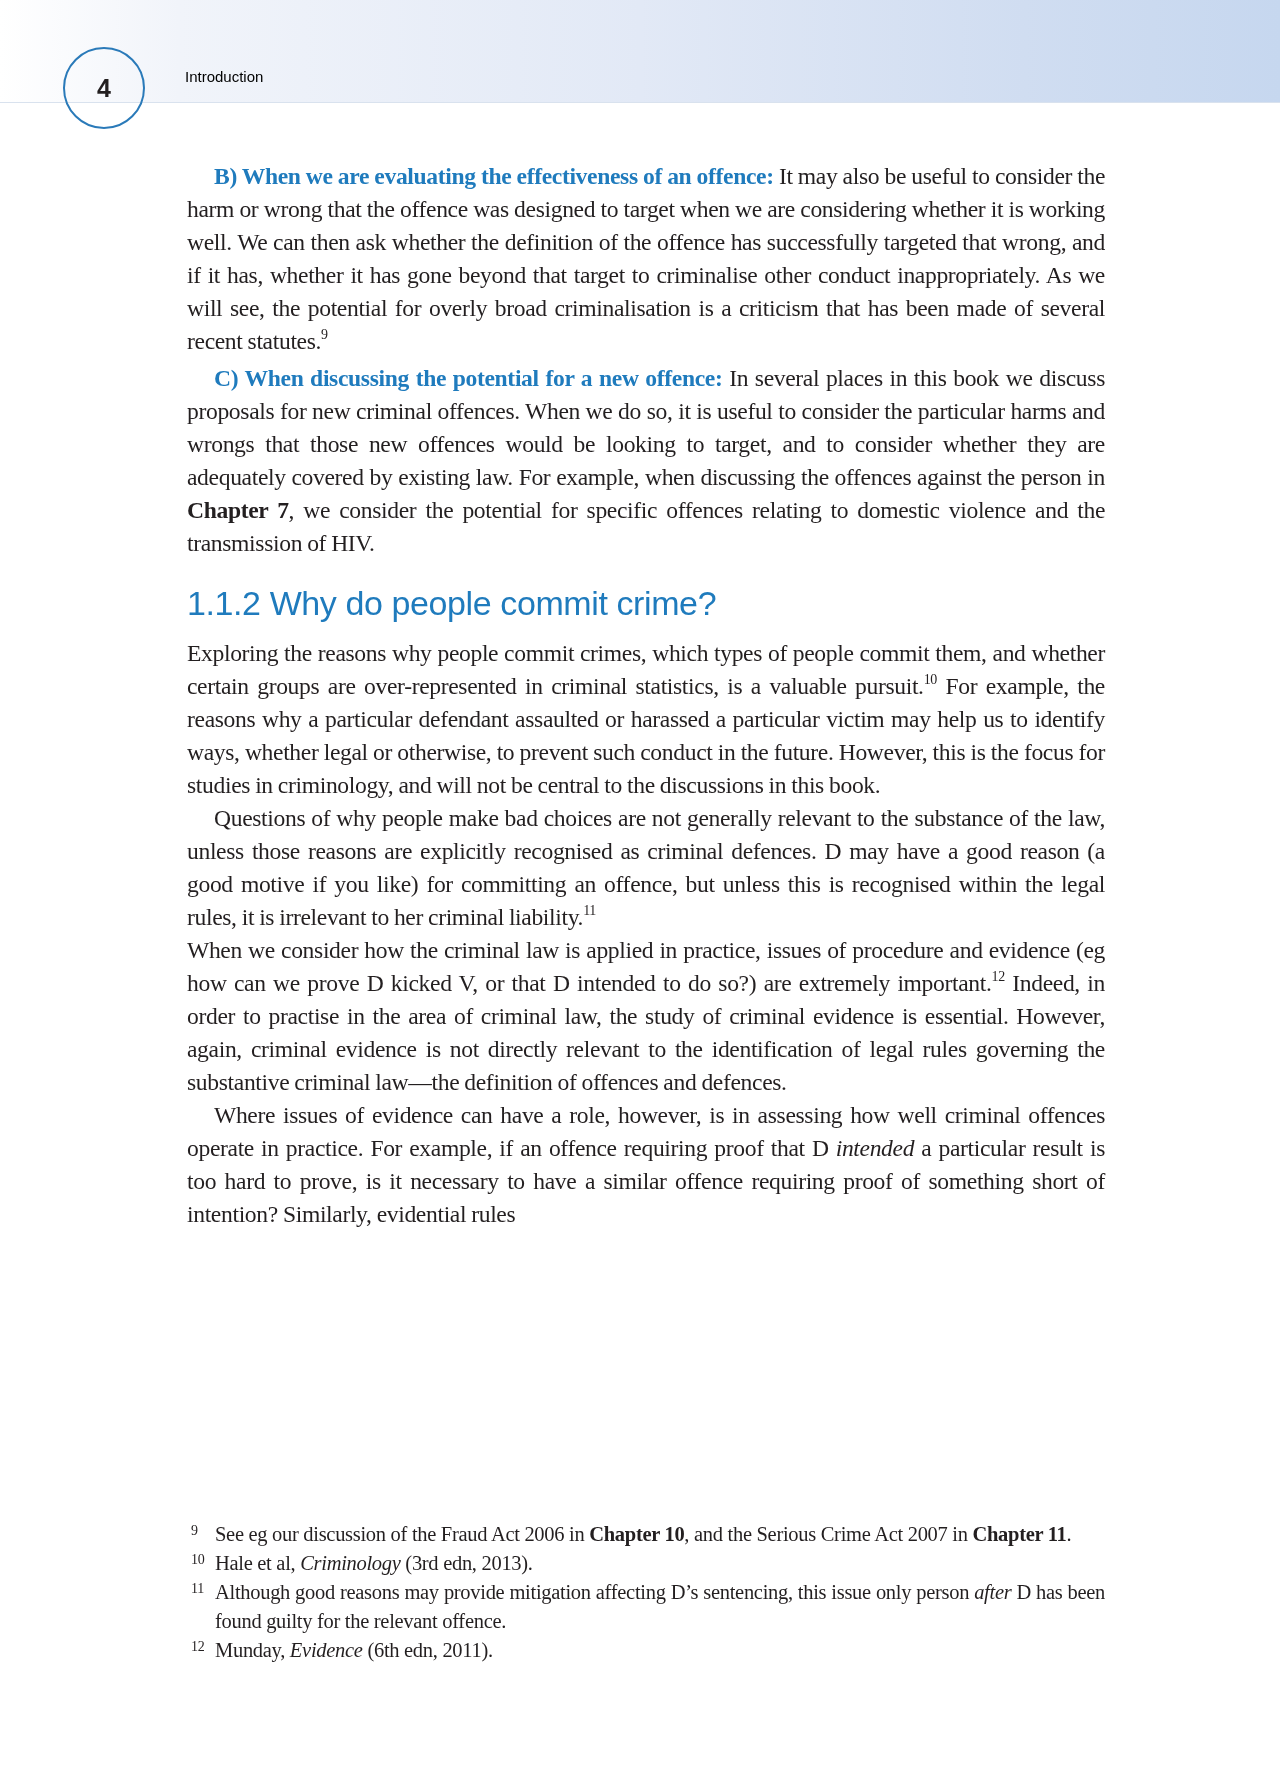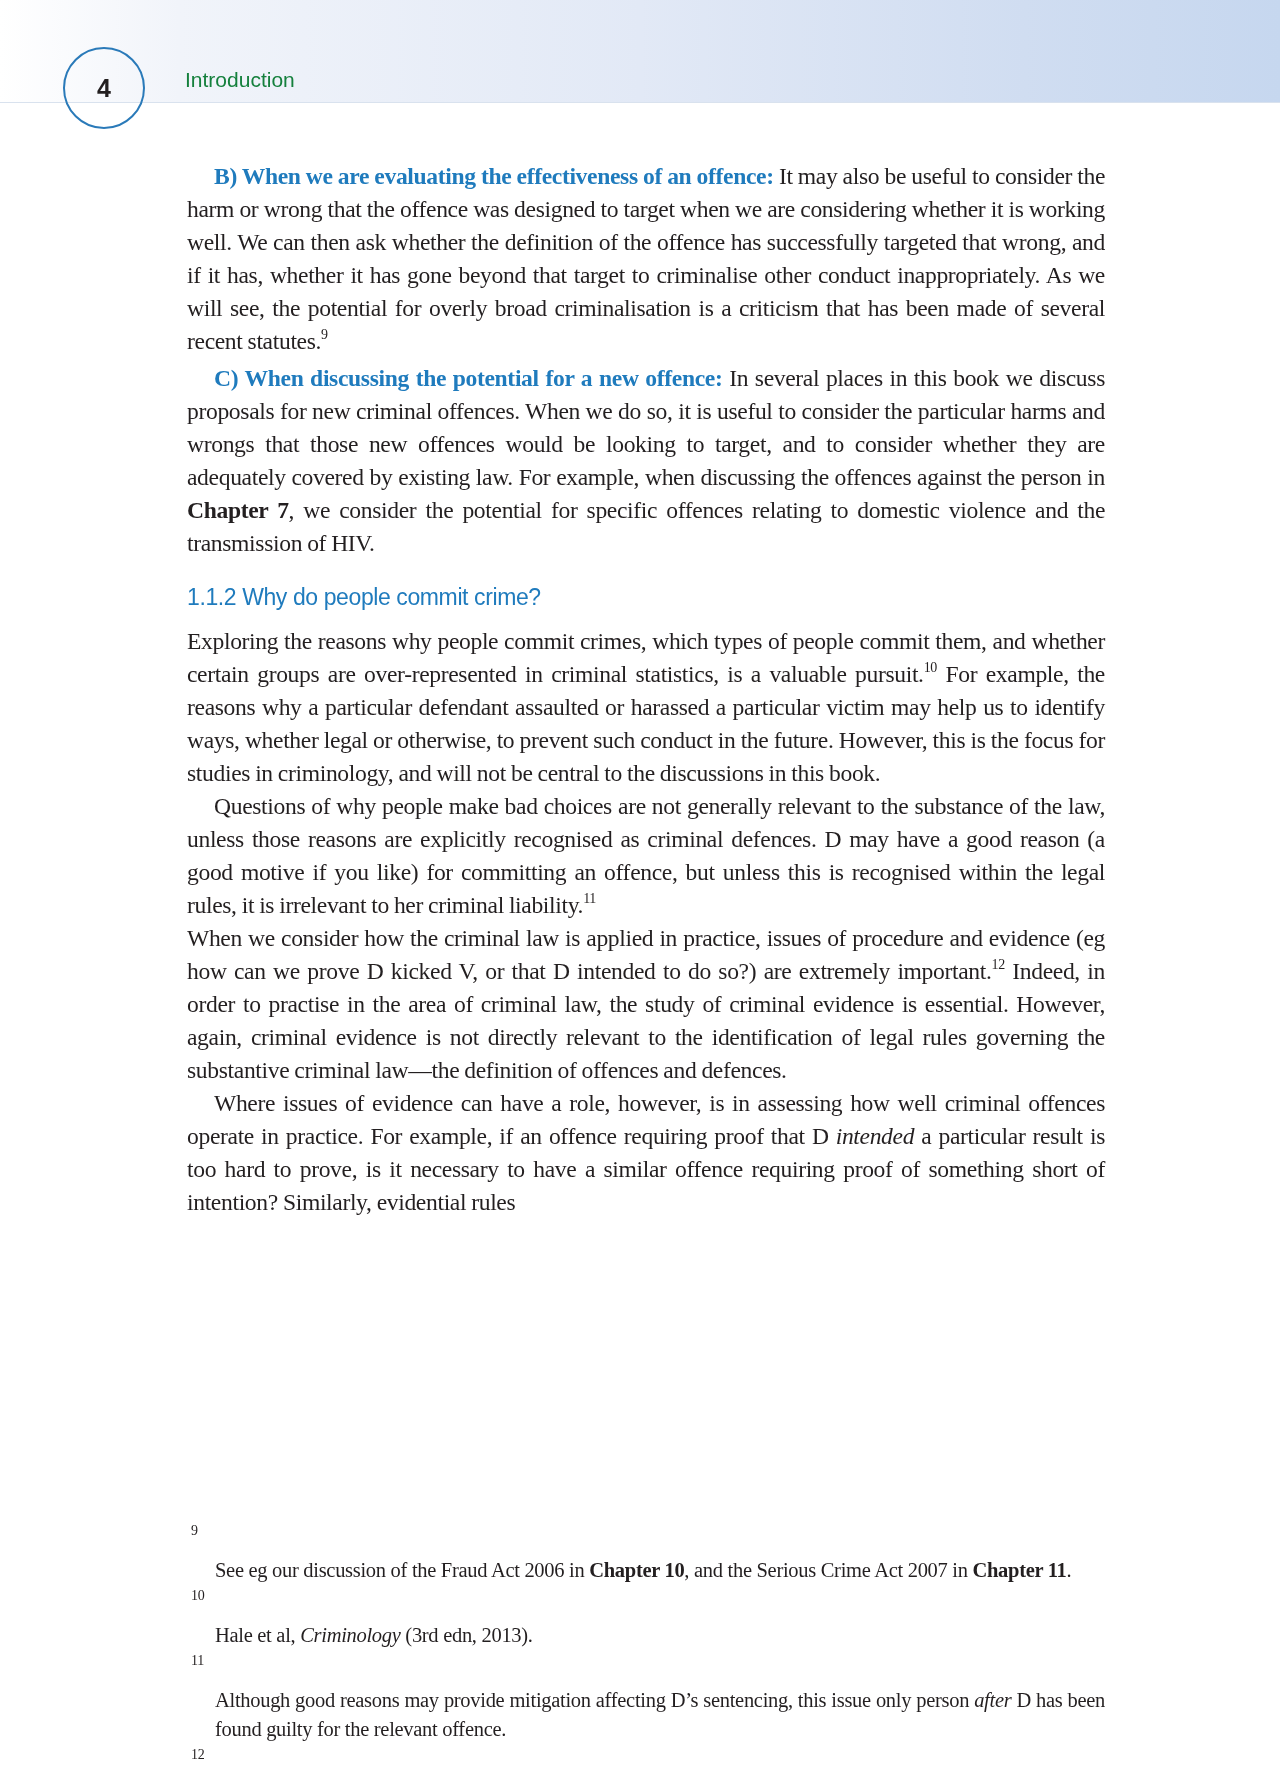--- a/index.html
+++ b/index.html
@@ -7,38 +7,38 @@
          font-family: "Liberation Serif", "DejaVu Serif", serif; color: #231f20; }
   .header-band { position: absolute; left: 0; top: 0; width: 1280px; height: 102px;
     background: linear-gradient(90deg, #ffffff 0%, #f1f4fa 14%, #e2e9f6 50%, #d0ddf1 80%, #c6d7ef 100%);
     border-bottom: 1px solid #d9e2ee; }
   .page-circle { position: absolute; left: 63px; top: 47px; width: 82px; height: 82px;
     border: 2px solid #2a7ab9; border-radius: 50%; background: transparent;
     display: flex; align-items: center; justify-content: center; box-sizing: border-box; }
   .page-num { font-family: "Liberation Sans", "DejaVu Sans", sans-serif; font-weight: bold;
     font-size: 25px; color: #231f20; }
   .running-head { position: absolute; left: 185px; top: 68px;
-    font-family: "Liberation Sans", "DejaVu Sans", sans-serif; font-size: 21px; color: #15803d; }
+    font-family: "Liberation Sans", "DejaVu Sans", sans-serif; font-size: 15px; color: #000000; }
   .content { position: absolute; left: 187px; top: 160px; width: 918px; }
   p { margin: 0; font-size: 23.6px; line-height: 33px; text-align: justify;
       letter-spacing: -0.35px; word-spacing: -0.5px; }
   p.indent { text-indent: 27px; }
   .lead { color: #1f7bbd; font-weight: bold; }
   .sup { font-size: 14px; vertical-align: 10px; line-height: 0; }
   b { font-weight: bold; }
   h2 { margin: 0; font-family: "Liberation Sans", "DejaVu Sans", sans-serif; color: #1f7bbd;
-       font-size: 23px; font-weight: normal; letter-spacing: -0.4px; }
+       font-size: 34px; font-weight: normal; letter-spacing: -0.4px; }
   .h-112 { margin-top: 24px; margin-bottom: 14px; }
   .h-113 { margin-top: 28px; margin-bottom: 14px; }
   .para-c { margin-top: 4px; }
   .footnotes { position: absolute; left: 187px; top: 1520px; width: 918px; }
   .fn { display: flex; font-size: 20.5px; line-height: 29px; letter-spacing: -0.3px; }
   .fn-num { width: 28px; flex: 0 0 28px; font-size: 14px; line-height: 29px; text-align: left;
             padding-left: 4px; box-sizing: border-box; position: relative; top: -4px; }
-  .fn-text { flex: 1; text-align: justify; margin-top: 36px; }
+  .fn-text { flex: 1; text-align: justify; }
 </style>
 </head>
 <body>
 
 <div class="header-band"></div>
 <div class="page-circle">
   <span class="page-num">4</span>
 </div>
 <div class="running-head">Introduction</div>
 

